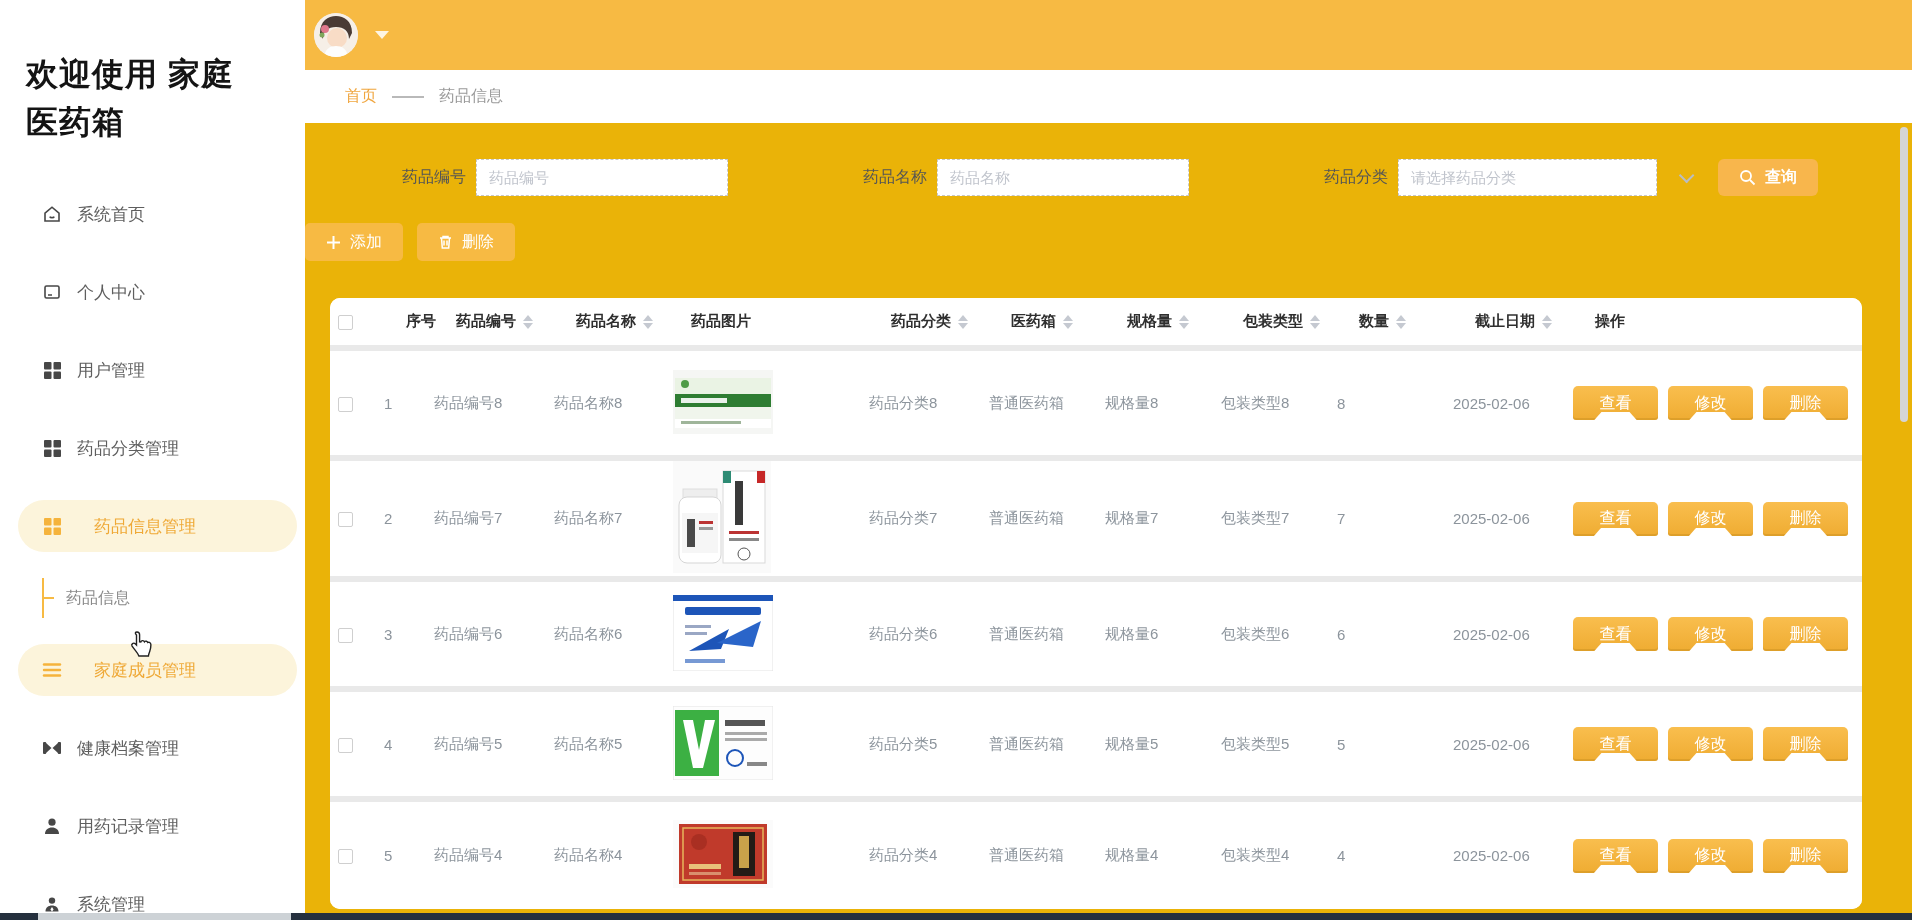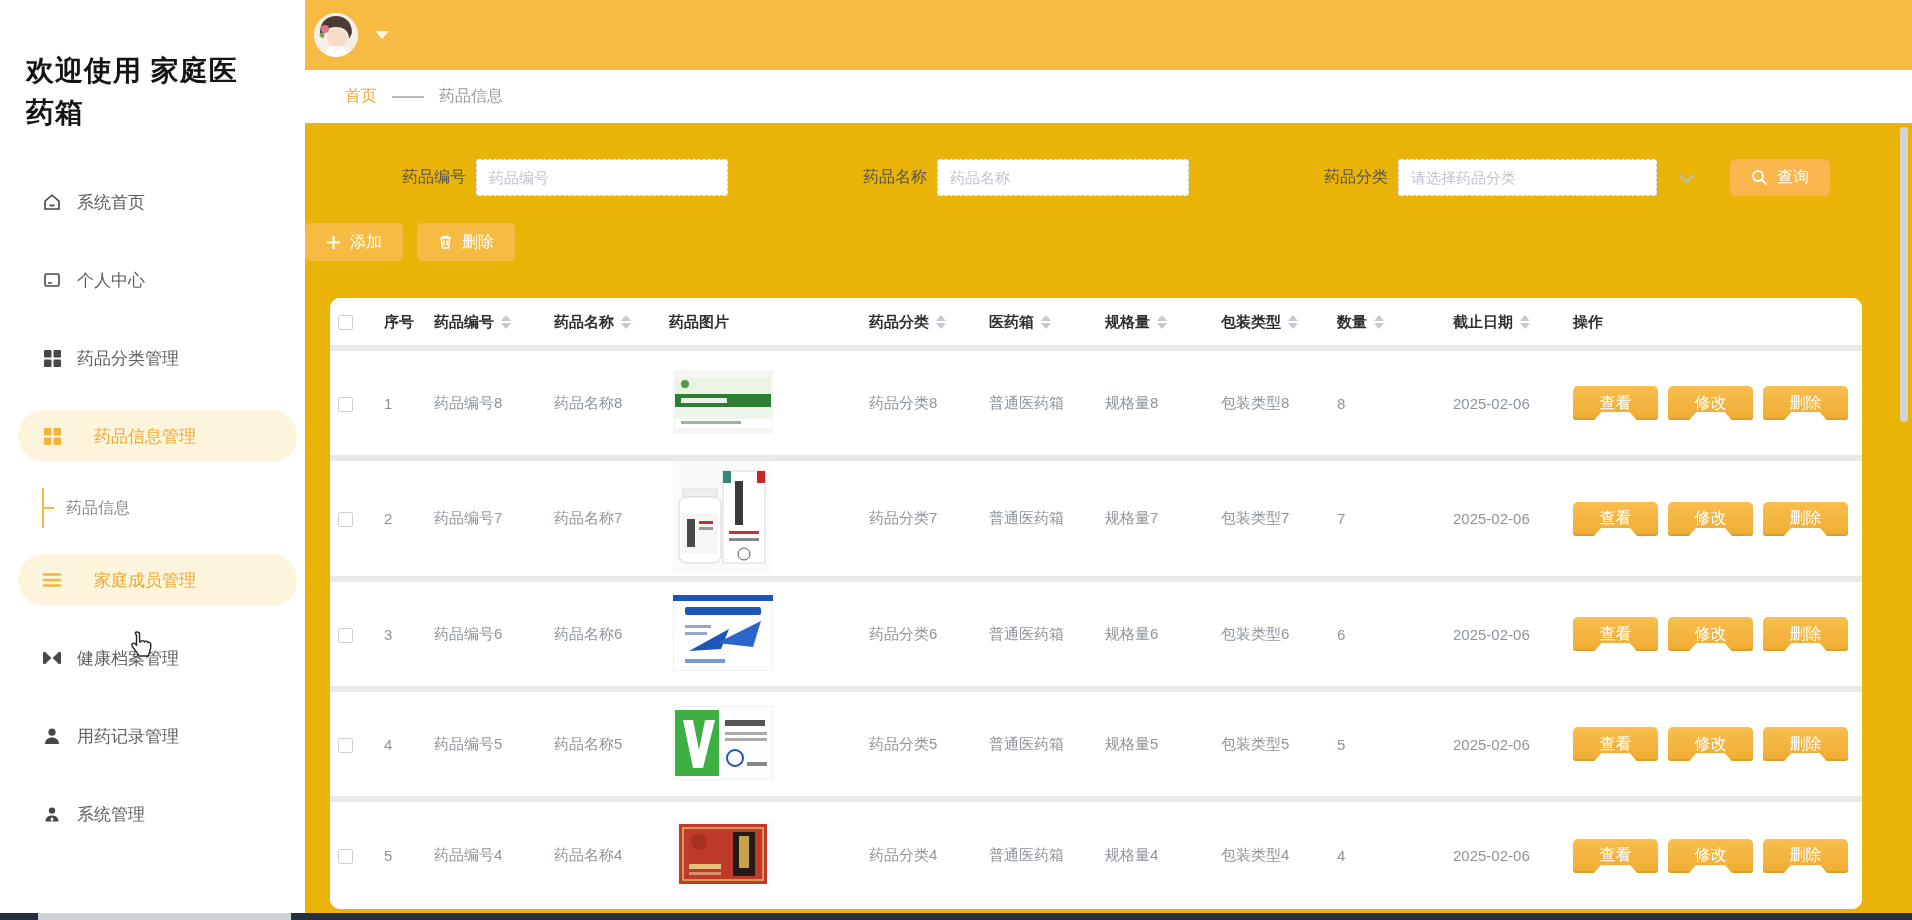--- a/index.html
+++ b/index.html
@@ -2,21 +2,21 @@
 <html><head>
 <meta charset="utf-8">
 <style>
   * { margin:0; padding:0; box-sizing:border-box; }
   html,body { width:1912px; height:920px; overflow:hidden; background:#fff;
     font-family:"Liberation Sans","DejaVu Sans",sans-serif; }
   body { position:relative; }
 
   
   .sidebar { position:absolute; left:0; top:0; width:305px; height:920px; background:#fff; z-index:3; }
-  .sb-title { margin:50px 26px 0 26px; width:240px; font-size:28px; font-weight:bold; color:#141414; line-height:1.5; letter-spacing:1px; }
+  .sb-title { margin:50px 26px 0 26px; width:240px; font-size:32px; font-weight:bold; color:#141414; line-height:1.5; letter-spacing:1px; }
   .menu { margin-top:42px;text-align:center; }
   .menu-item { display:flex; align-items:center; height:52px; margin:26px 8px 26px 18px; padding-left:24px;
     border-radius:26px; color:#5e5e5e; font-size:17px; gap:15px; cursor:pointer; }
   .menu-item .mi-icon { width:20px; height:20px; display:inline-flex; align-items:center; justify-content:center; color:#474747; }
   .menu-item.active, .menu-item.hover { background:#FCF4DB; color:#EFA937;gap:32px; }
   .menu-item.active .mi-icon, .menu-item.hover .mi-icon { color:#F5B33C; }
   .submenu-item { display:flex; align-items:center; height:40px; margin:2px 8px 6px 42px; padding-left:0;
     border-left:2px solid #F7BA43; color:#8a8a8a; font-size:16px; cursor:pointer; }
   .sub-tick { width:10px; height:2px; background:#F7BA43; margin-right:12px; }
 
@@ -37,31 +37,31 @@
   .f-label { font-size:16px; color:#555; margin-right:10px; white-space:nowrap; }
   .f-input { width:252px; height:37px; border:1px dashed #c8c8c8; background:#fff; padding:0 12px; font-size:15px; color:#333; outline:none; }
   .f-input::placeholder { color:#c0c4cc; }
   .f-select { width:259px; }
   .filter-group { display:flex; align-items:center; margin-right:135px; }
   .filter-group.last { margin-right:0; }
   .sel-caret { width:11px; height:11px; border-right:2px solid #b9bdc4; border-bottom:2px solid #b9bdc4;
     transform:rotate(45deg) translateY(-3px); margin-left:22px; cursor:pointer; }
   .btn { height:38px; padding:0 21px; background:#F7BA43; color:#fff; border:none; border-radius:5px;
     font-size:16px; display:inline-flex; align-items:center; gap:9px; cursor:pointer; font-family:inherit; }
-  .search-btn { margin-left:40px; height:37px; border-radius:6px; background:#F8B64C; }
+  .search-btn { margin-left:28px; height:37px; border-radius:6px; background:#F8B64C;font-weight:bold; }
   .btn-row { display:flex; gap:14px; margin-top:27px; }
 
   
   .table-card { margin:37px 50px 0 25px; background:#fff; border-radius:10px; overflow:hidden; }
   table { width:100%; border-collapse:collapse; table-layout:fixed; }
   thead th { height:50px; font-size:15px; font-weight:bold; color:#2f2f2f; text-align:left; padding-left:8px;
     background:#fff; white-space:nowrap; }
   tbody tr { border-top:6px solid #e9e9e9; background:#fff; }
   tbody td { height:110px; font-size:15px; color:#8c949c; padding-left:8px; vertical-align:middle; }
-  .th-label { vertical-align:middle; }
+  .th-label { vertical-align:middle;margin-left:22px; }
   .sort { display:inline-flex; flex-direction:column; gap:2px; margin-left:7px; vertical-align:middle; cursor:pointer; }
   .sort i { display:block; width:0; height:0; border-left:5px solid transparent; border-right:5px solid transparent; }
   .sort .up { border-bottom:6px solid #c5c9d1; }
   .sort .dn { border-top:6px solid #c5c9d1; }
   .cb { display:inline-block; width:15px; height:15px; border:1px solid #cfcfcf; border-radius:2px; background:#fff; cursor:pointer; vertical-align:middle; }
   .pimg { display:inline-block; margin-left:4px; }
   .ribbon { position:relative; width:85px; height:34px; border:none; margin-right:10px; color:#fff; font-size:16px;
     font-family:inherit; cursor:pointer; background:linear-gradient(#F9BE4E,#EFAC32); border-radius:5px 5px 3px 3px;
     box-shadow:inset 0 -2px 0 rgba(190,135,25,.35); }
   .ribbon::after { content:""; position:absolute; left:50%; bottom:-1px; transform:translateX(-50%);
@@ -89,20 +89,31 @@
         <span class="mi-label">系统首页</span>
       </div>
       <div class="menu-item">
         <span class="mi-icon">
           <svg width="20" height="20" viewBox="0 0 20 20" fill="none" stroke="currentColor" stroke-width="1.6">
             <rect x="3" y="4" width="14" height="12" rx="1.5"></rect>
             <path d="M6 13 h4 M13.5 7 h.01"></path>
           </svg>
         </span>
         <span class="mi-label">个人中心</span>
+      </div>
+      <div class="menu-item">
+        <span class="mi-icon">
+          <svg width="19" height="19" viewBox="0 0 19 19" fill="currentColor">
+            <rect x="1" y="1" width="7.5" height="7.5" rx="1"></rect>
+            <rect x="10.5" y="1" width="7.5" height="7.5" rx="1"></rect>
+            <rect x="1" y="10.5" width="7.5" height="7.5" rx="1"></rect>
+            <rect x="10.5" y="10.5" width="7.5" height="7.5" rx="1"></rect>
+          </svg>
+        </span>
+        <span class="mi-label">用户管理</span>
       </div>
       <div class="menu-item">
         <span class="mi-icon">
           <svg width="19" height="19" viewBox="0 0 19 19" fill="currentColor">
             <rect x="1" y="1" width="7.5" height="7.5" rx="1"></rect>
             <rect x="10.5" y="1" width="7.5" height="7.5" rx="1"></rect>
             <rect x="1" y="10.5" width="7.5" height="7.5" rx="1"></rect>
             <rect x="10.5" y="10.5" width="7.5" height="7.5" rx="1"></rect>
           </svg>
         </span>

